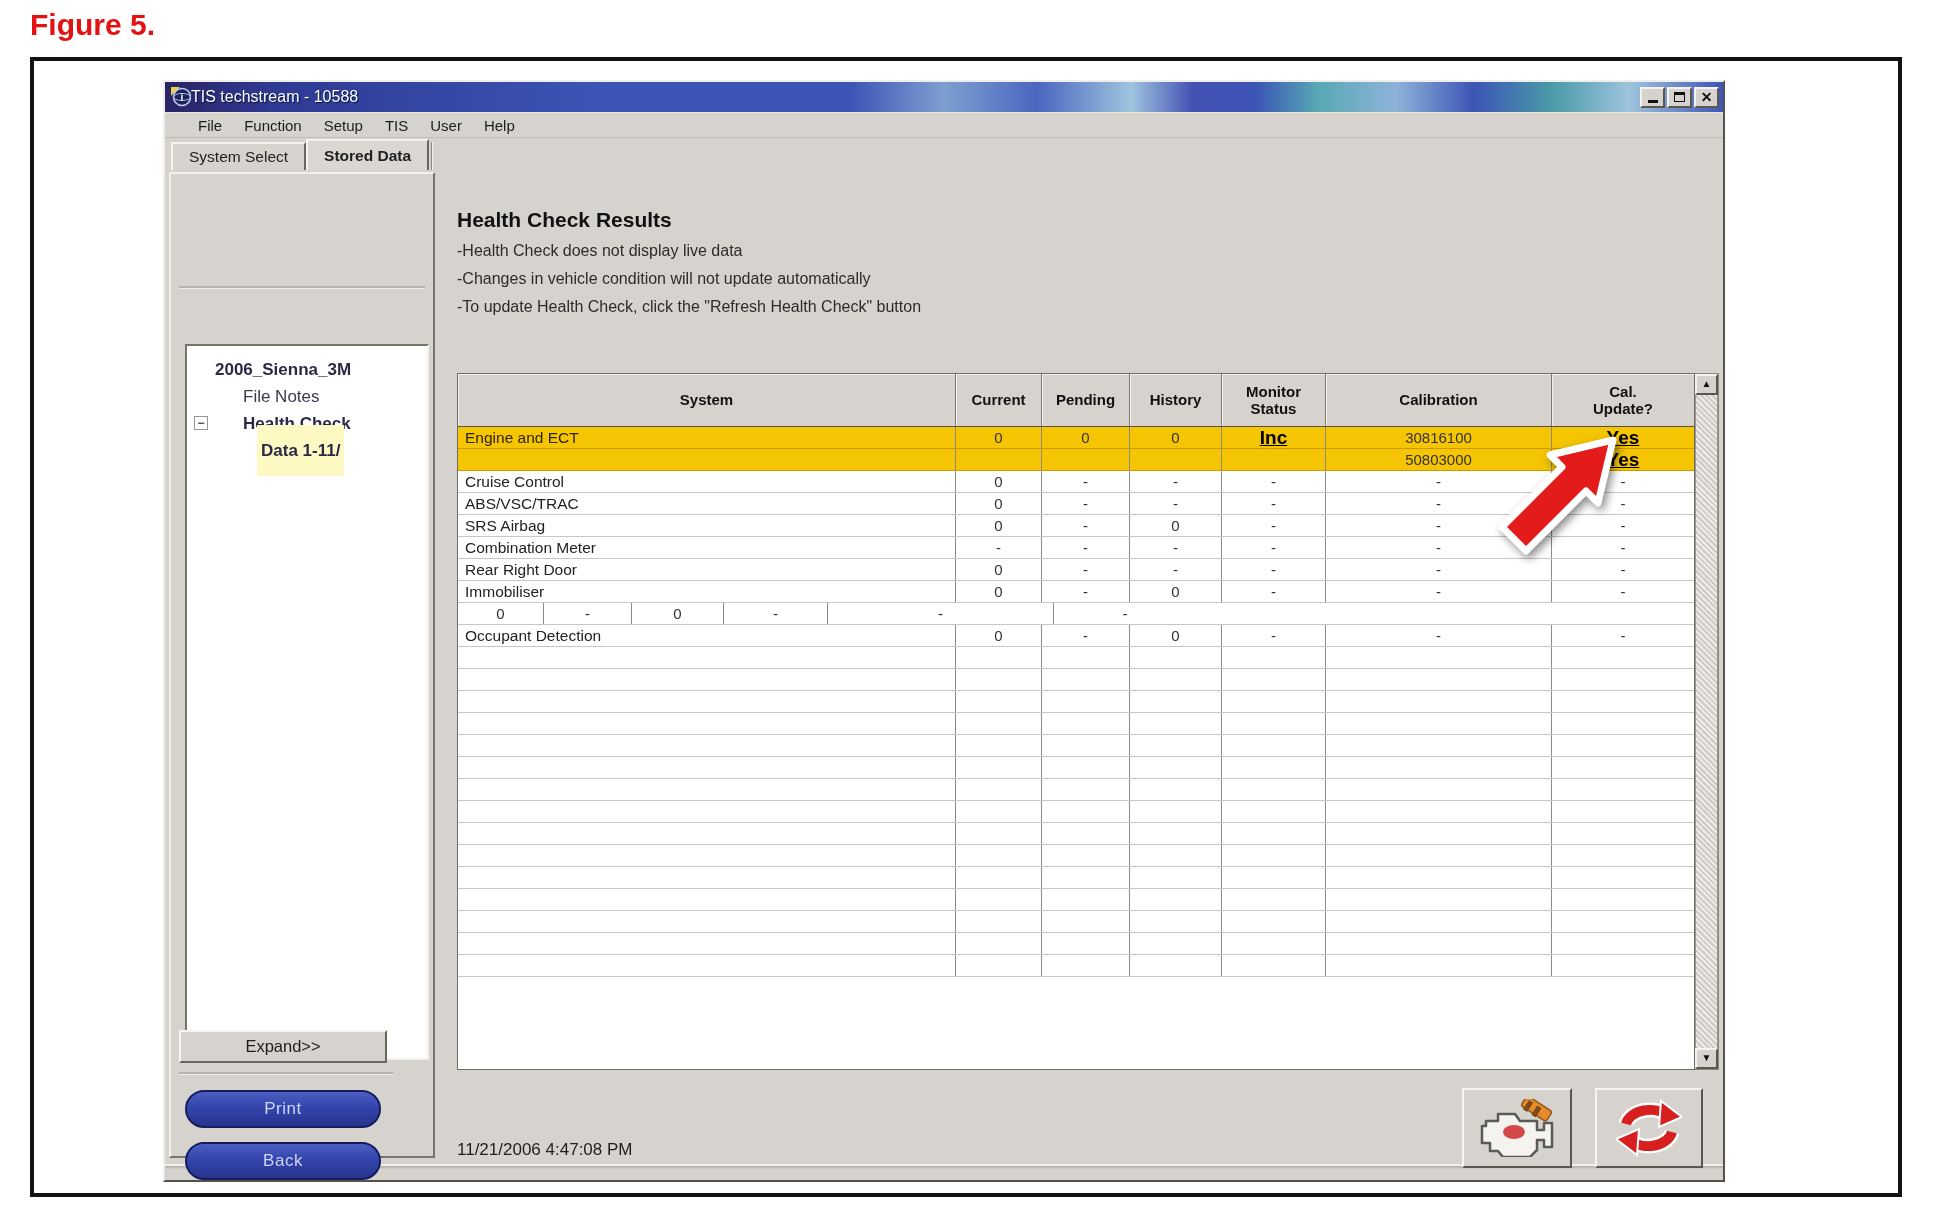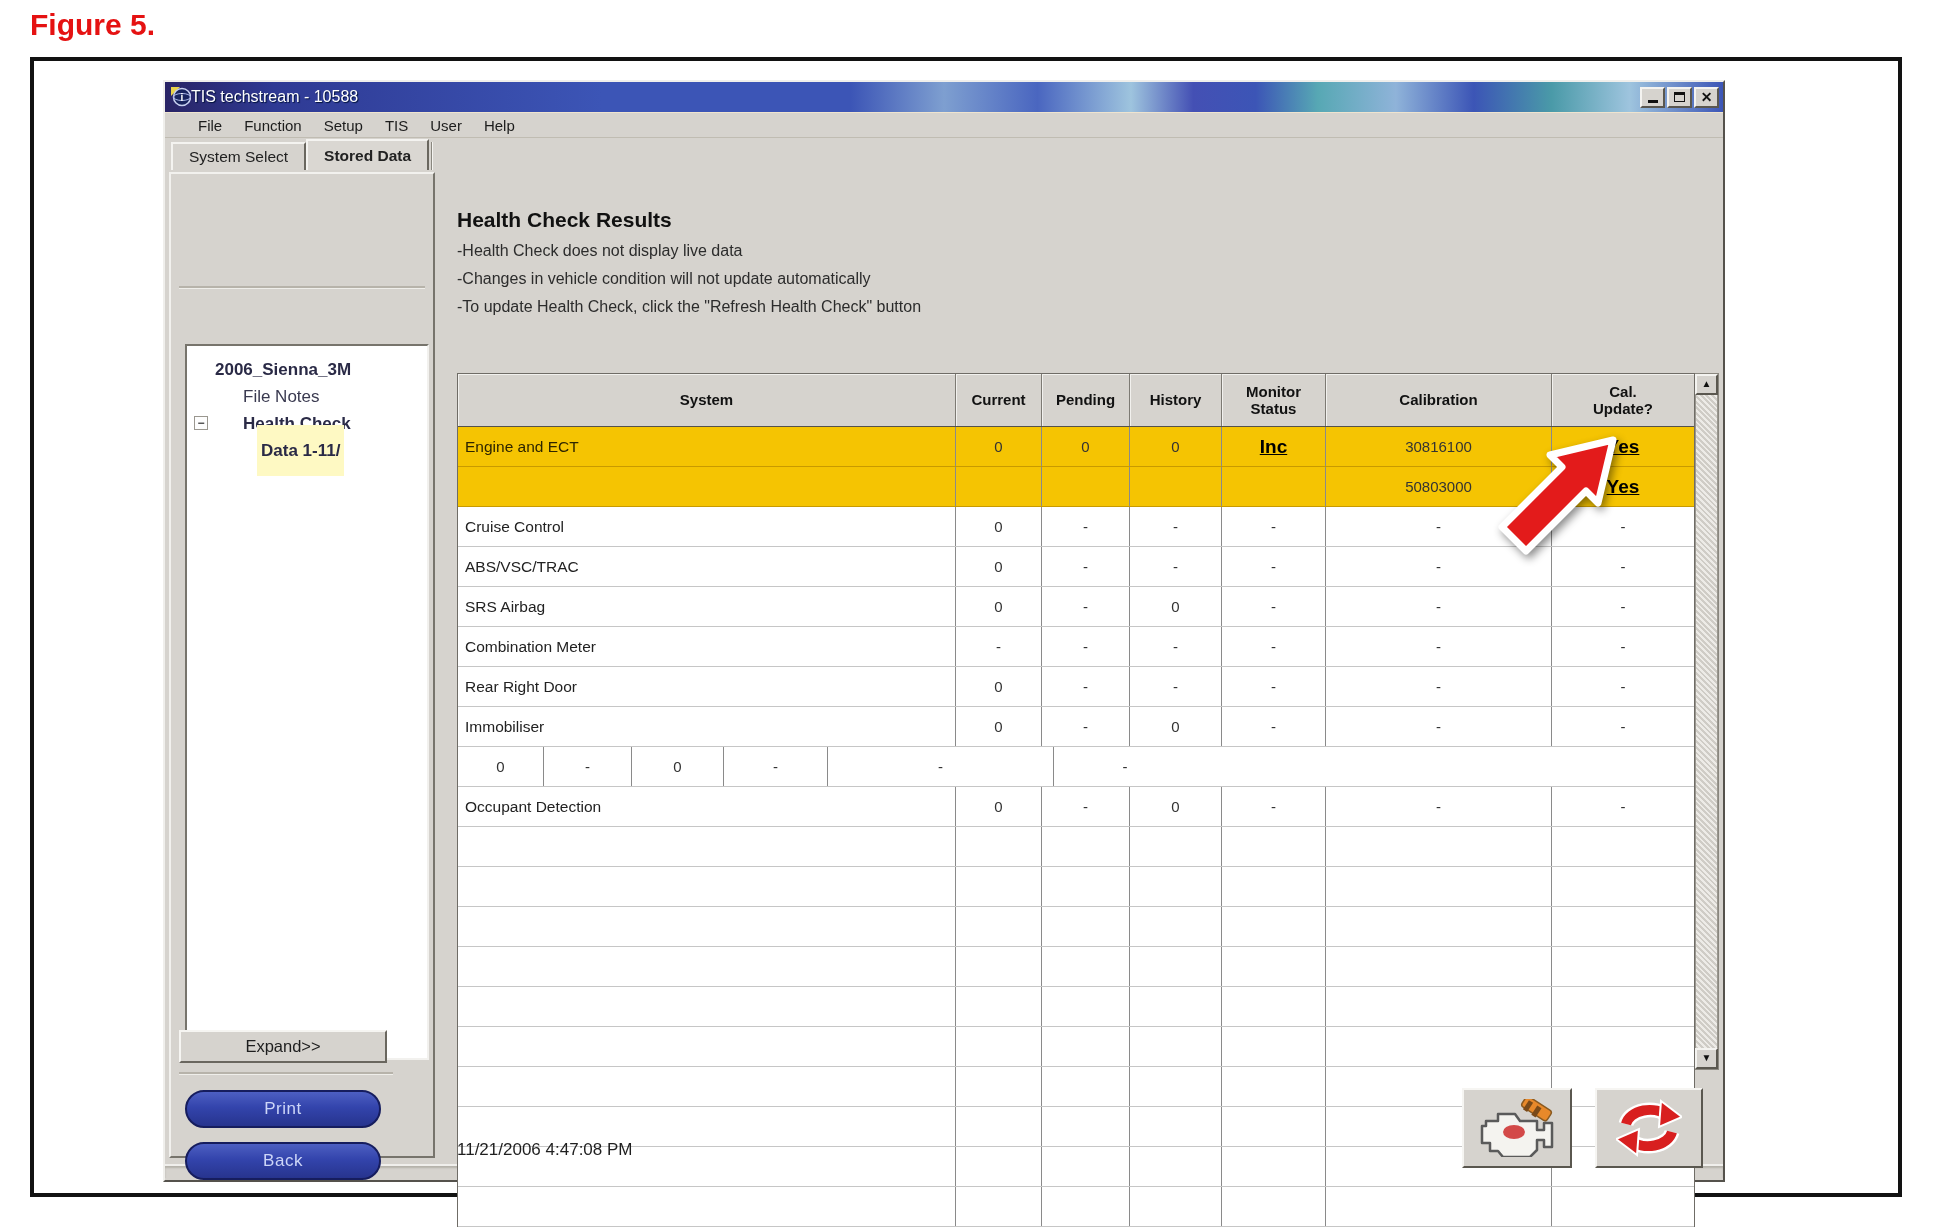--- a/index.html
+++ b/index.html
@@ -72,21 +72,21 @@
   .hc-note { position:absolute; left:12px; font-size:16px; color:#2c2c2c; }
   .note0 { top:72px; } .note1 { top:100px; } .note2 { top:128px; }
 
   
   .tablewrap { position:absolute; left:12px; top:203px; width:1262px; display:flex; }
   .grid { width:1238px; border:1px solid #6f6c66; background:#fff; }
   .thead { display:flex; height:53px; background:#d6d3ce; border-bottom:1px solid #55524c; }
   .th { display:flex; align-items:center; justify-content:center; text-align:center; font-weight:bold; font-size:15px; color:#111;
     border-right:1px solid #7d7a73; white-space:pre-line; line-height:1.15;
     box-shadow:inset 1px 1px 0 #f2f1ee; }
-  .tbody .tr { display:flex; height:40px; border-bottom:1px solid #c6c6c6; background:#fff; }
+  .tbody .tr { display:flex; height:22px; border-bottom:1px solid #c6c6c6; background:#fff; }
   .tbody .tr.hl { background:#f5c402; border-bottom:1px solid #c89a00; }
   .td { display:flex; align-items:center; justify-content:center; font-size:15px; color:#333;
     border-right:1px solid #8a8a8a; overflow:hidden; }
   .td.sys { justify-content:flex-start; padding-left:7px; color:#222; font-size:15.5px; }
   .tr.hl .td.sys { color:#2e2500; }
   .c0 { width:498px; } .c1 { width:86px; } .c2 { width:88px; } .c3 { width:92px; }
   .c4 { width:104px; } .c5 { width:226px; } .c6 { width:142px; border-right:none; }
   .alert-link { color:#000000; font-weight:bold; text-decoration:underline; font-size:19px; }
 
   

